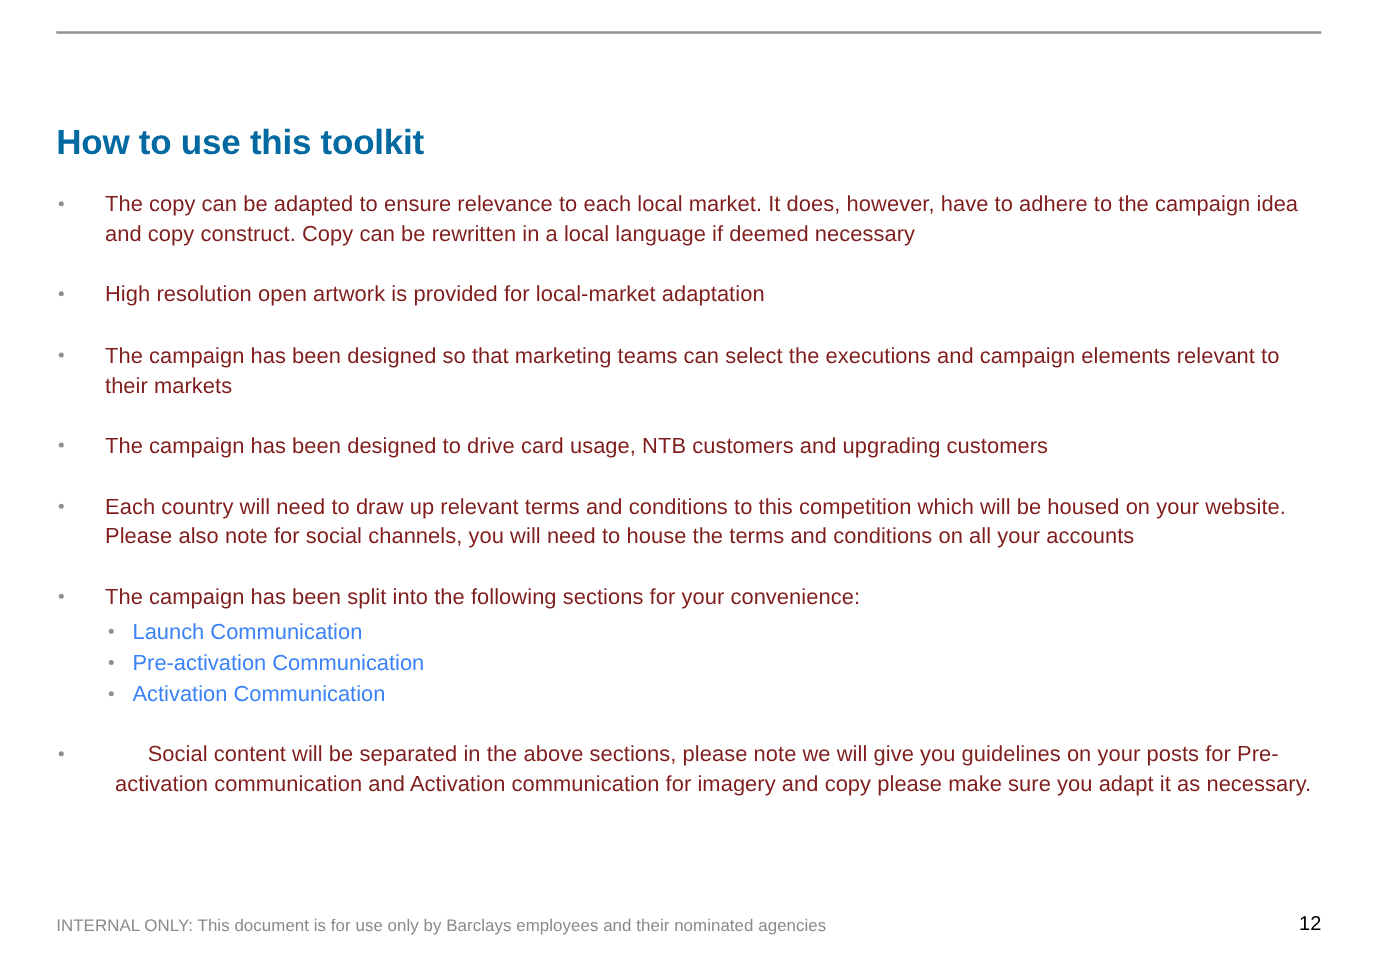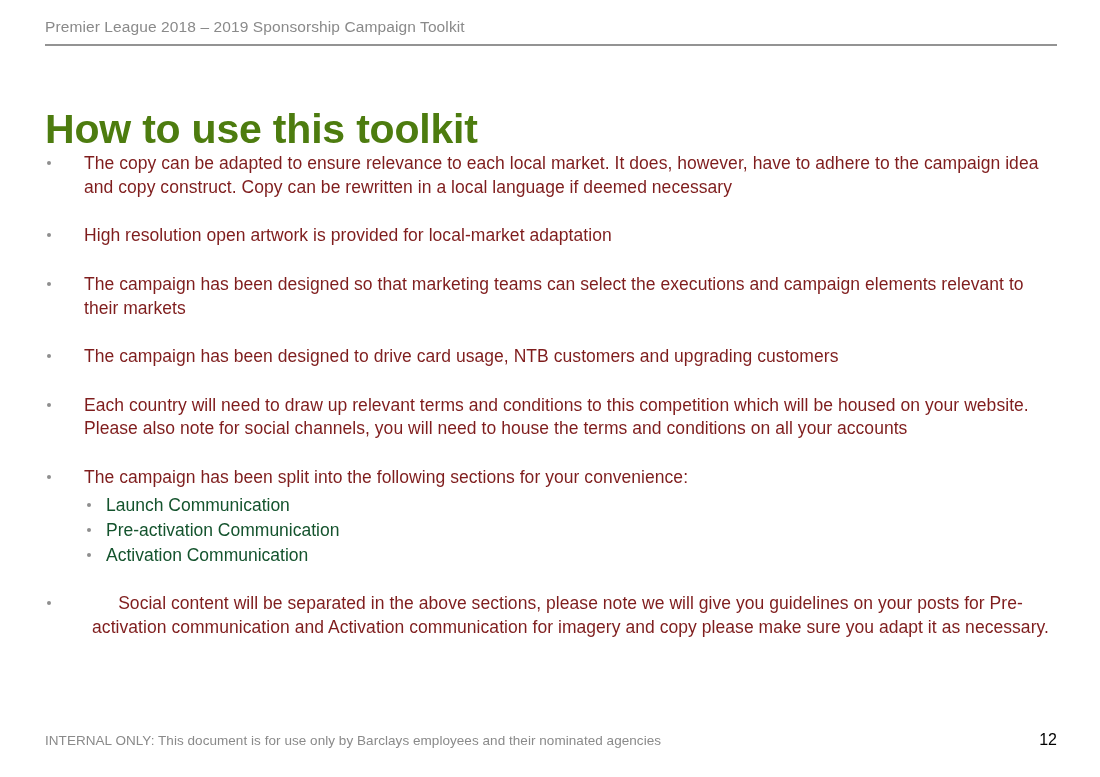--- a/index.html
+++ b/index.html
@@ -42,23 +42,23 @@
     height: 2px;
     width: 1012px;
     background: #939393;
   }
 
   
   .slide-title {
     position: absolute;
     left: 45px;
     top: 80px;
-    font-size: 41px;
+    font-size: 28px;
     font-weight: bold;
-    color: #4d7c0f;
+    color: #0369a1;
     letter-spacing: -0.2px;
     line-height: 1.1;
     white-space: nowrap;
   }
 
   
   .body-list {
     position: absolute;
     left: 45px;
     top: 152px;
@@ -108,21 +108,21 @@
     left: 3px;
     top: 10px;
     width: 4px;
     height: 4px;
     border-radius: 50%;
     background: #8e8e8e;
   }
   .sub-text {
     display: block;
     font-size: 17.5px;
-    color: #14532d;
+    color: #3b82f6;
     line-height: 1.38;
   }
 
   
   .slide-footer {
     position: absolute;
     left: 45px;
     bottom: 28px;
     width: 1012px;
     display: flex;
@@ -139,21 +139,20 @@
     font-size: 16px;
     color: #000000;
   }
 </style>
 </head>
 <body>
 
 <div class="slide">
 
   <div class="slide-header">
-    <div class="header-text">Premier League 2018 – 2019 Sponsorship Campaign Toolkit</div>
     <div class="header-rule"></div>
   </div>
 
   <h1 class="slide-title">How to use this toolkit</h1>
 
   <div class="body-list">
 
     <div class="bullet-row">
       <span class="bullet-dot"></span>
       <span class="bullet-text">The copy can be adapted to ensure relevance to each local market. It does, however, have to adhere to the campaign idea and copy construct. Copy can be rewritten in a local language if deemed necessary</span>

